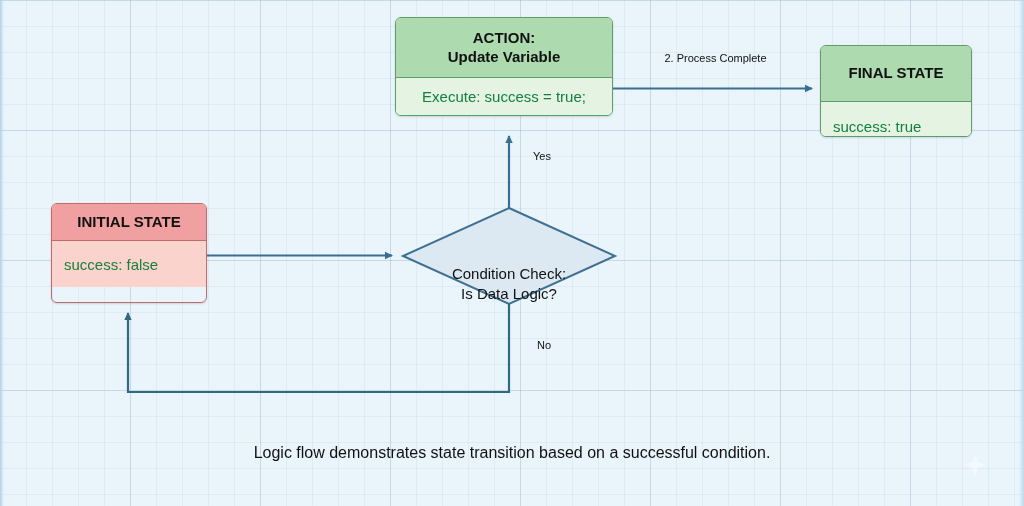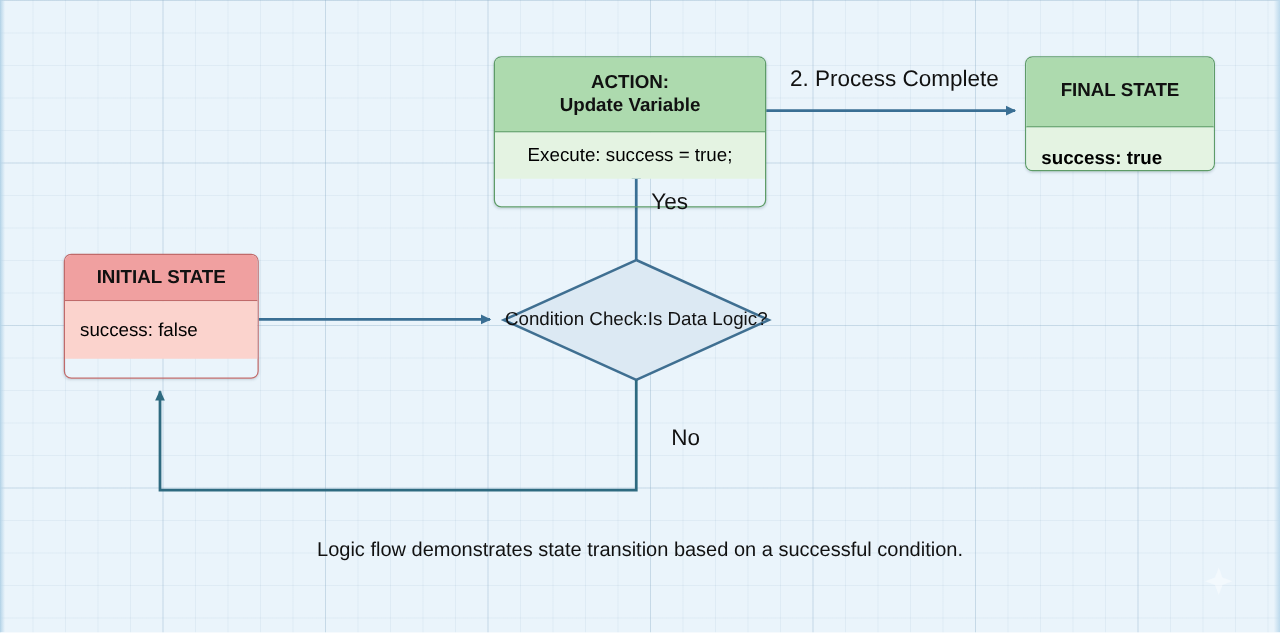--- a/index.html
+++ b/index.html
@@ -61,47 +61,47 @@
   }
   .node .bdy {
     box-sizing: border-box;
     width: 100%;
     display: flex;
     align-items: center;
     justify-content: flex-start;
     padding-left: 12px;
     text-align: left;
     font-size: 15px;
-    color: #000000;
+    color: #15803d;
   }
 
   
   #node-action {
-    left: 395px; top: 45px; width: 218px; height: 121px;
+    left: 395px; top: 17px; width: 218px; height: 99px;
     border: 1.5px solid #5e9c68;
   }
   #node-action .hdr {
     height: 60px;
     background: #addaae;
     border-bottom: 1.5px solid #5e9c68;
   }
   #node-action .bdy { height: 37px; background: #e4f3e2; }
   #node-action .bdy span { width: 100%; text-align: center; padding-right: 12px; }
 
   
   #node-final {
     left: 820px; top: 45px; width: 152px; height: 92px;
     border: 1.5px solid #5e9c68;
   }
   #node-final .hdr {
     height: 56px;
     background: #addaae;
     border-bottom: 1.5px solid #5e9c68;
   }
-  #node-final .bdy { height: 48px; background: #e4f3e2; font-weight: bold; }
+  #node-final .bdy { height: 48px; background: #e4f3e2; }
 
   
   #node-initial {
     left: 51px; top: 203px; width: 156px; height: 100px;
     border: 1.5px solid #c06a6a;
   }
   #node-initial .hdr {
     height: 37px;
     background: #f0a0a0;
     border-bottom: 1.5px solid #c06a6a;
@@ -110,42 +110,42 @@
   #node-initial .bdy { height: 46px; background: #fbd3cd; }
 
   
   #node-decision {
     position: absolute;
     left: 403px; top: 208px; width: 212px; height: 96px;
   }
   #node-decision .dtext {
     position: absolute;
     left: 0; top: 0; width: 212px; height: 96px;
-    display: flex; flex-direction: row;
-    align-items: center; justify-content: center;
+    display: flex; flex-direction: column;
+    align-items: center; justify-content: flex-end;
     font-size: 15px; color: #111111; line-height: 1.35;
     text-align: center;
   }
 
   .edge-label {
     position: absolute;
-    font-size: 18px;
+    font-size: 11px;
     color: #111111;
     line-height: 1.25;
     white-space: pre-line;
     text-align: center;
   }
   #label-trigger { left: 226px; top: 203px; width: 150px; text-align: center; }
   #label-process { left: 628px; top: 52px; width: 175px; text-align: center; }
-  #label-yes { left: 521px; top: 150px; }
+  #label-yes { left: 533px; top: 150px; }
   #label-no  { left: 517px; top: 339px; margin-left: 20px; }
 
   #caption {
     position: absolute;
-    left: 0; top: 432px; width: 1024px;
+    left: 0; top: 444px; width: 1024px;
     text-align: center;
     font-size: 16px;
     color: #111111;
   }
 
   #watermark {
     position: absolute;
     left: 961px; top: 451px;
     width: 28px; height: 28px;
     opacity: 0.55;

